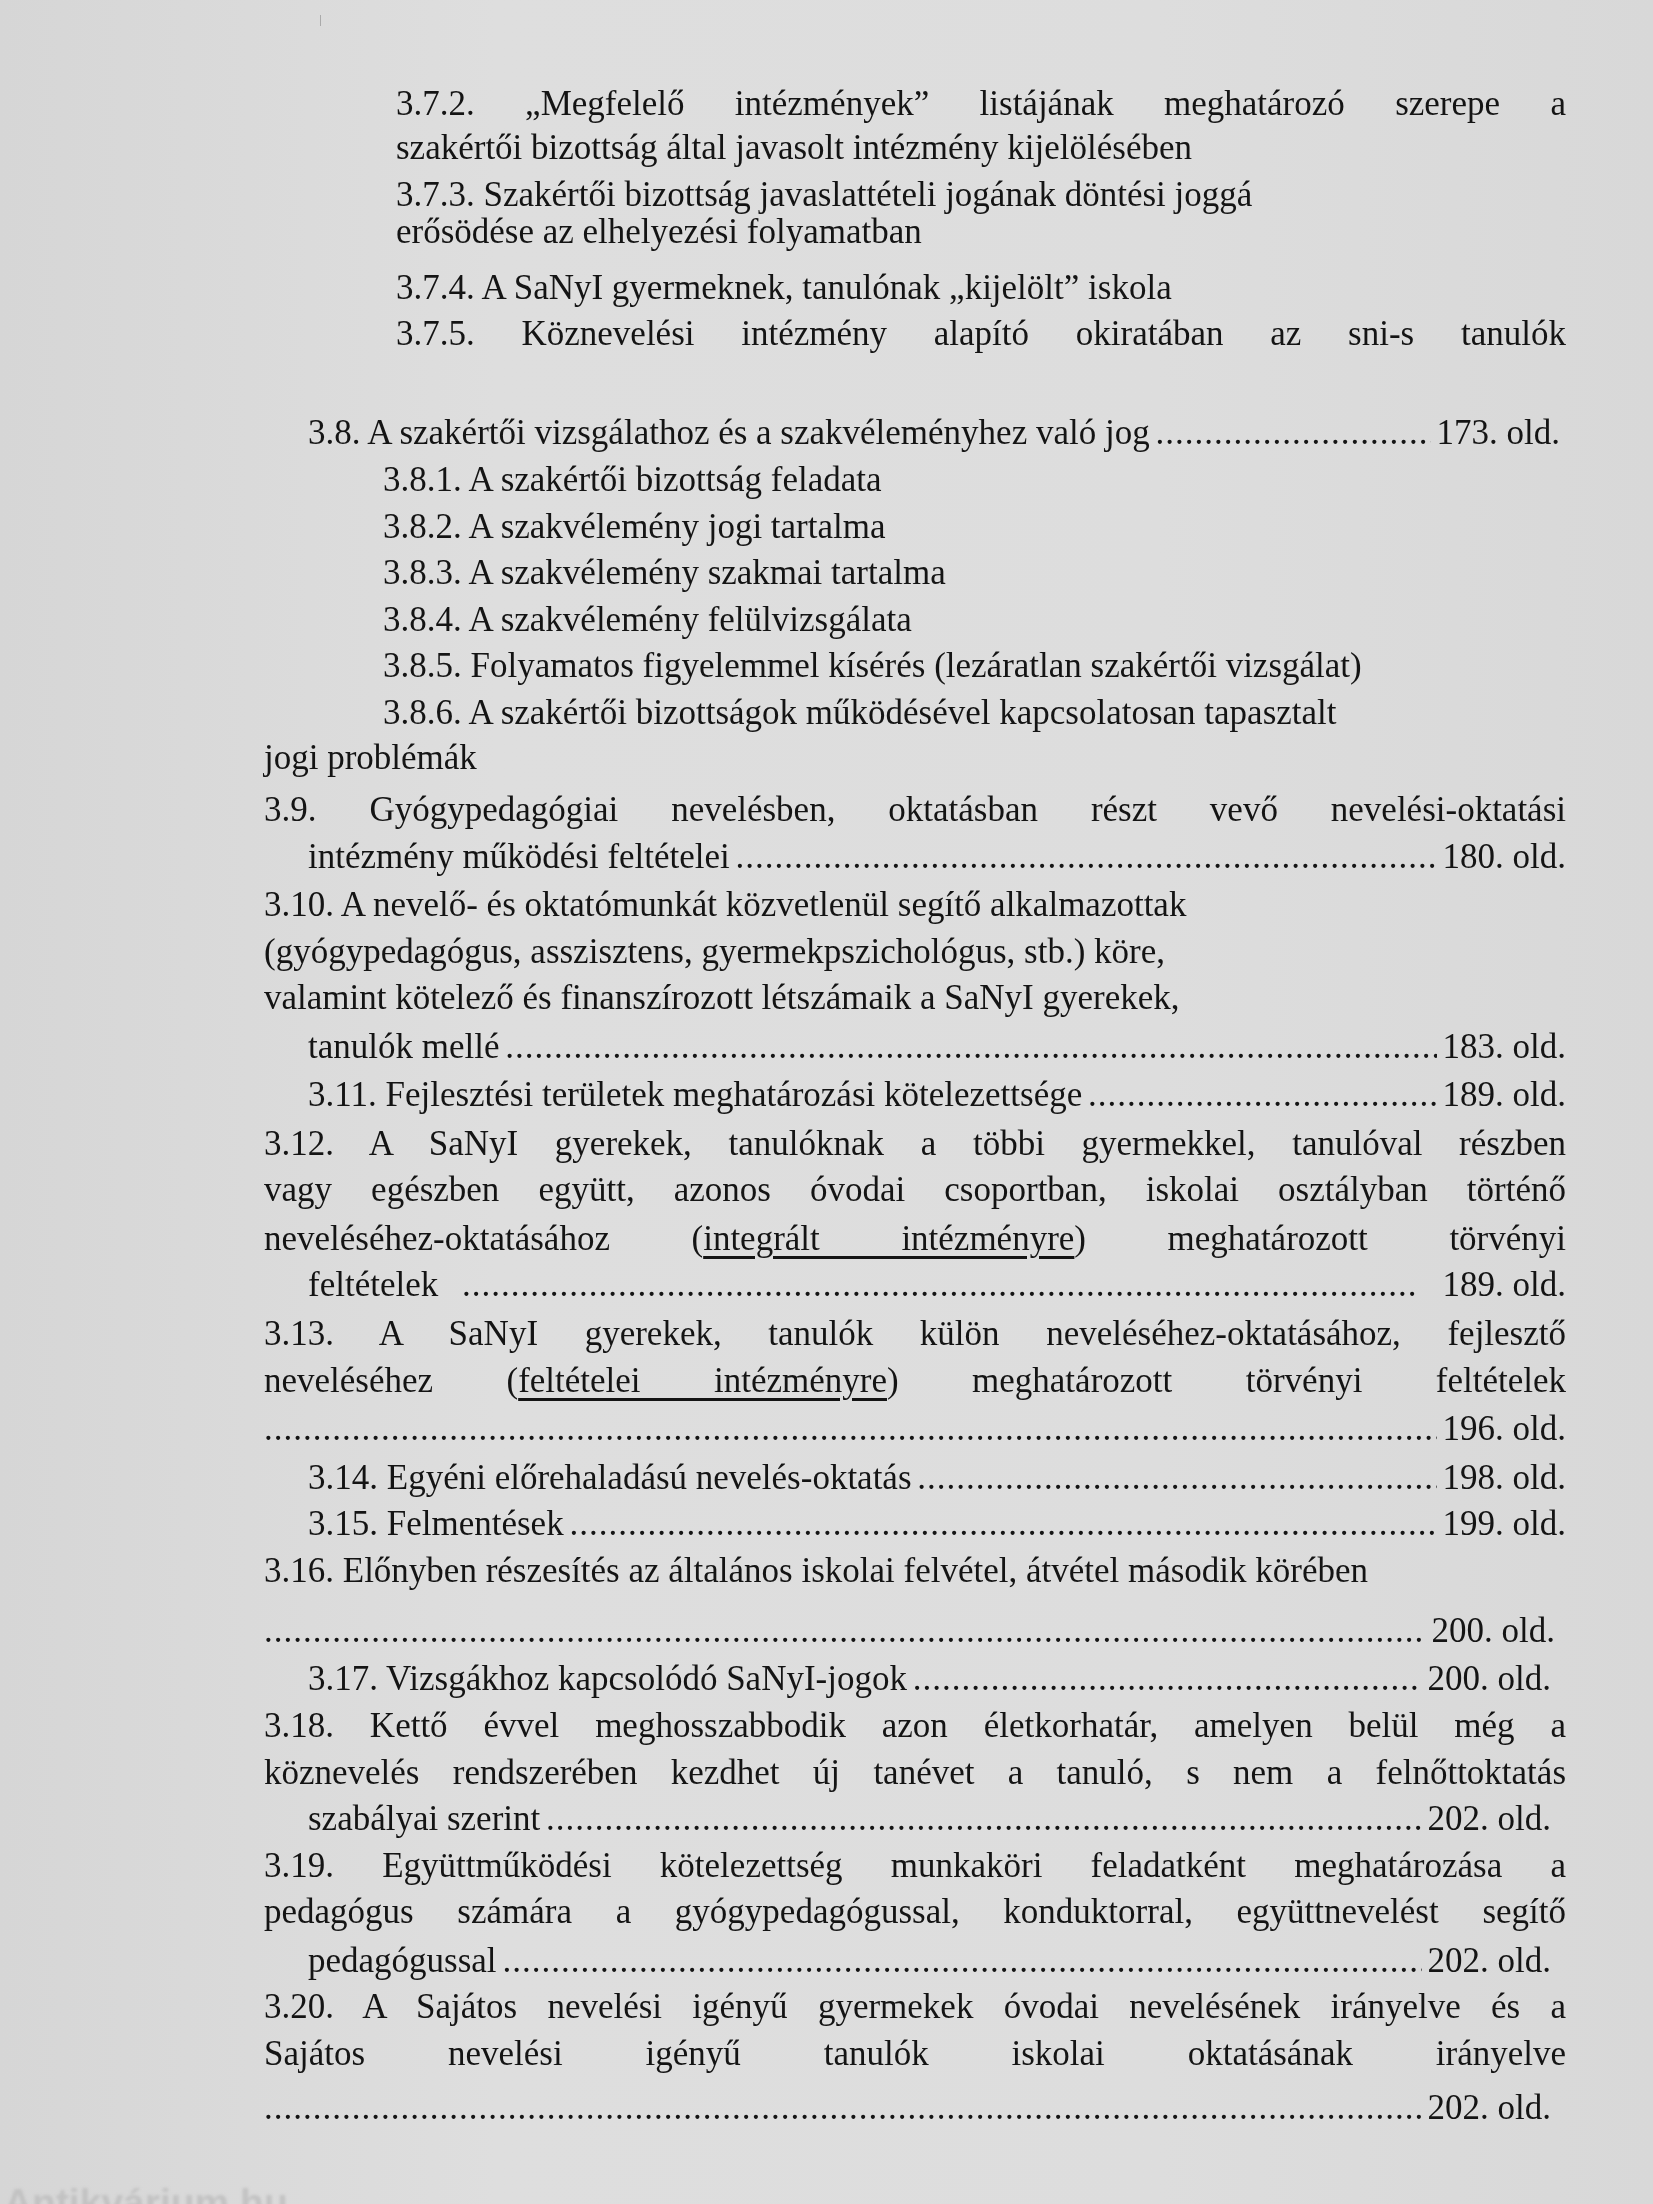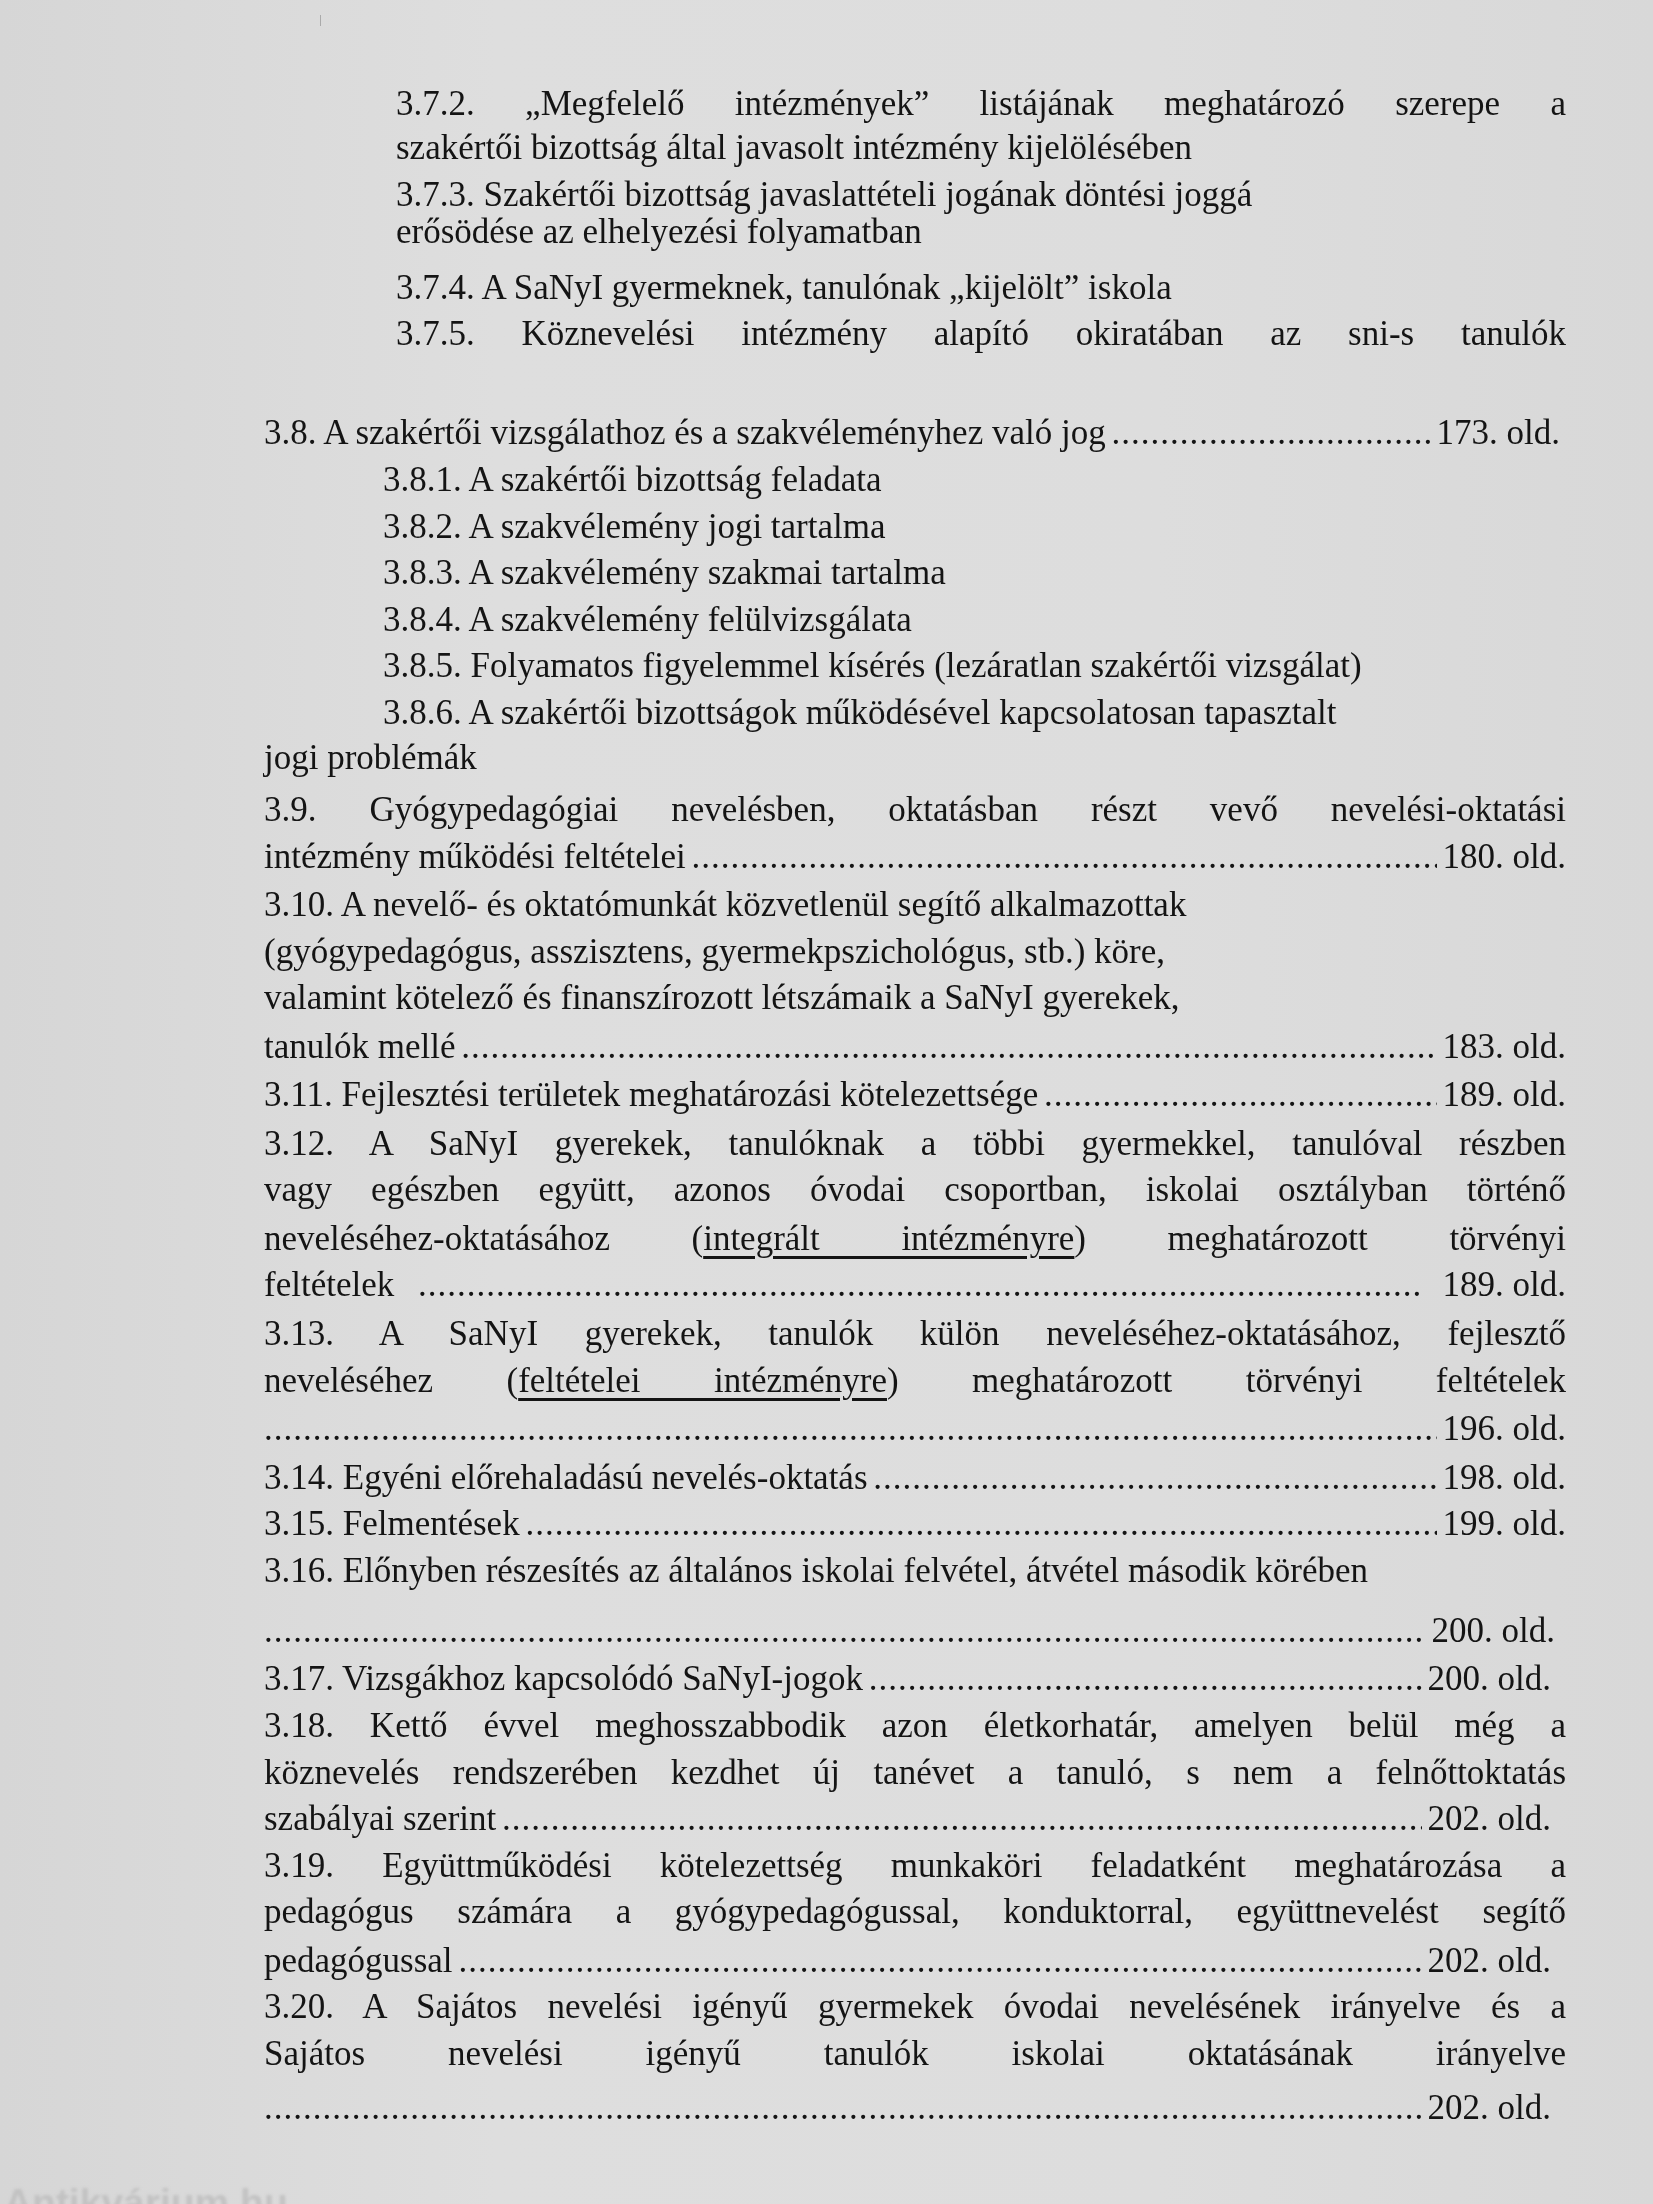--- a/index.html
+++ b/index.html
@@ -13,21 +13,21 @@
   }
   .page { position: absolute; left: 0; top: 0; width: 1654px; height: 2205px; }
   .line {
     position: absolute;
     font-size: 35px;
     line-height: 43px;
     white-space: nowrap;
   }
   .just { text-align: justify; text-align-last: justify; }
   .lead { display: flex; align-items: baseline; }
-  .lead .t { flex: 0 0 auto; }
+  .lead .t { flex: 0 0 auto; margin-left: 44px; }
   .lead .dots {
     flex: 1 1 auto; overflow: hidden; white-space: nowrap;
     margin: 0 5.8px; letter-spacing: 1px;
   }
   .lead .dots::before {
     content: "................................................................................................................................................................................................................";
   }
   .lead .pg { flex: 0 0 auto; }
   .u { text-decoration: underline; text-underline-offset: 5.8px; }
   .pencil {

